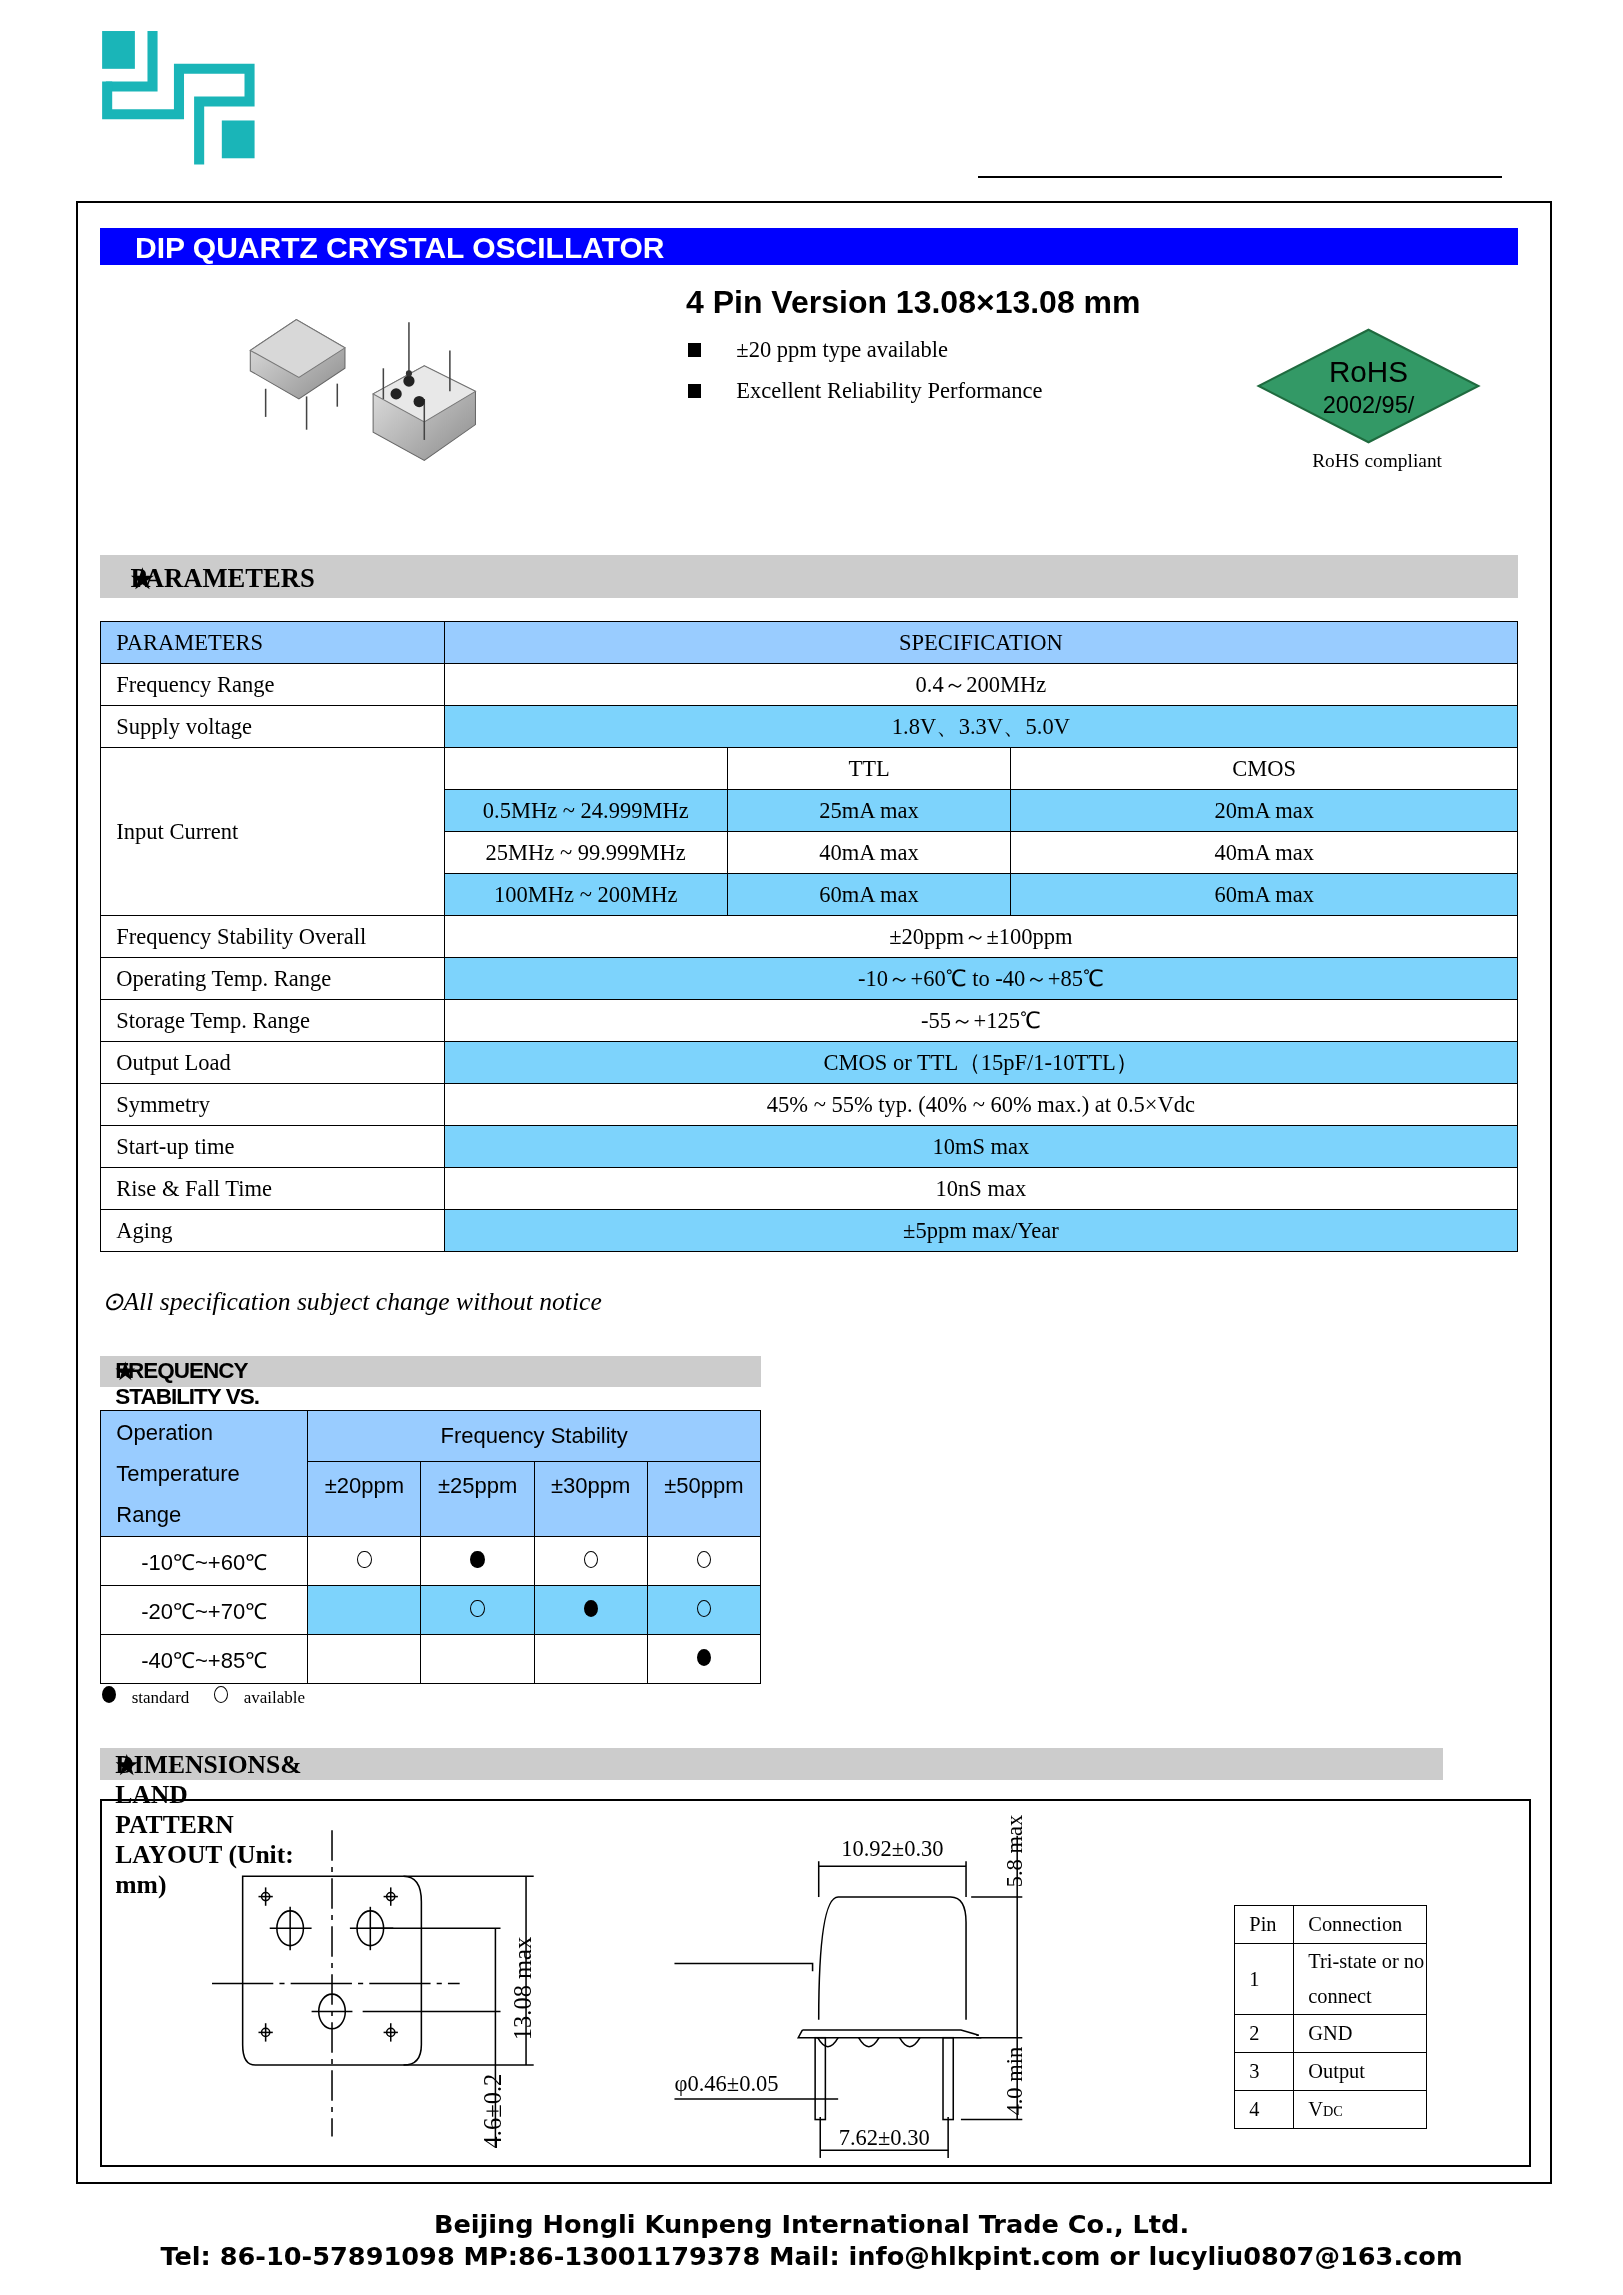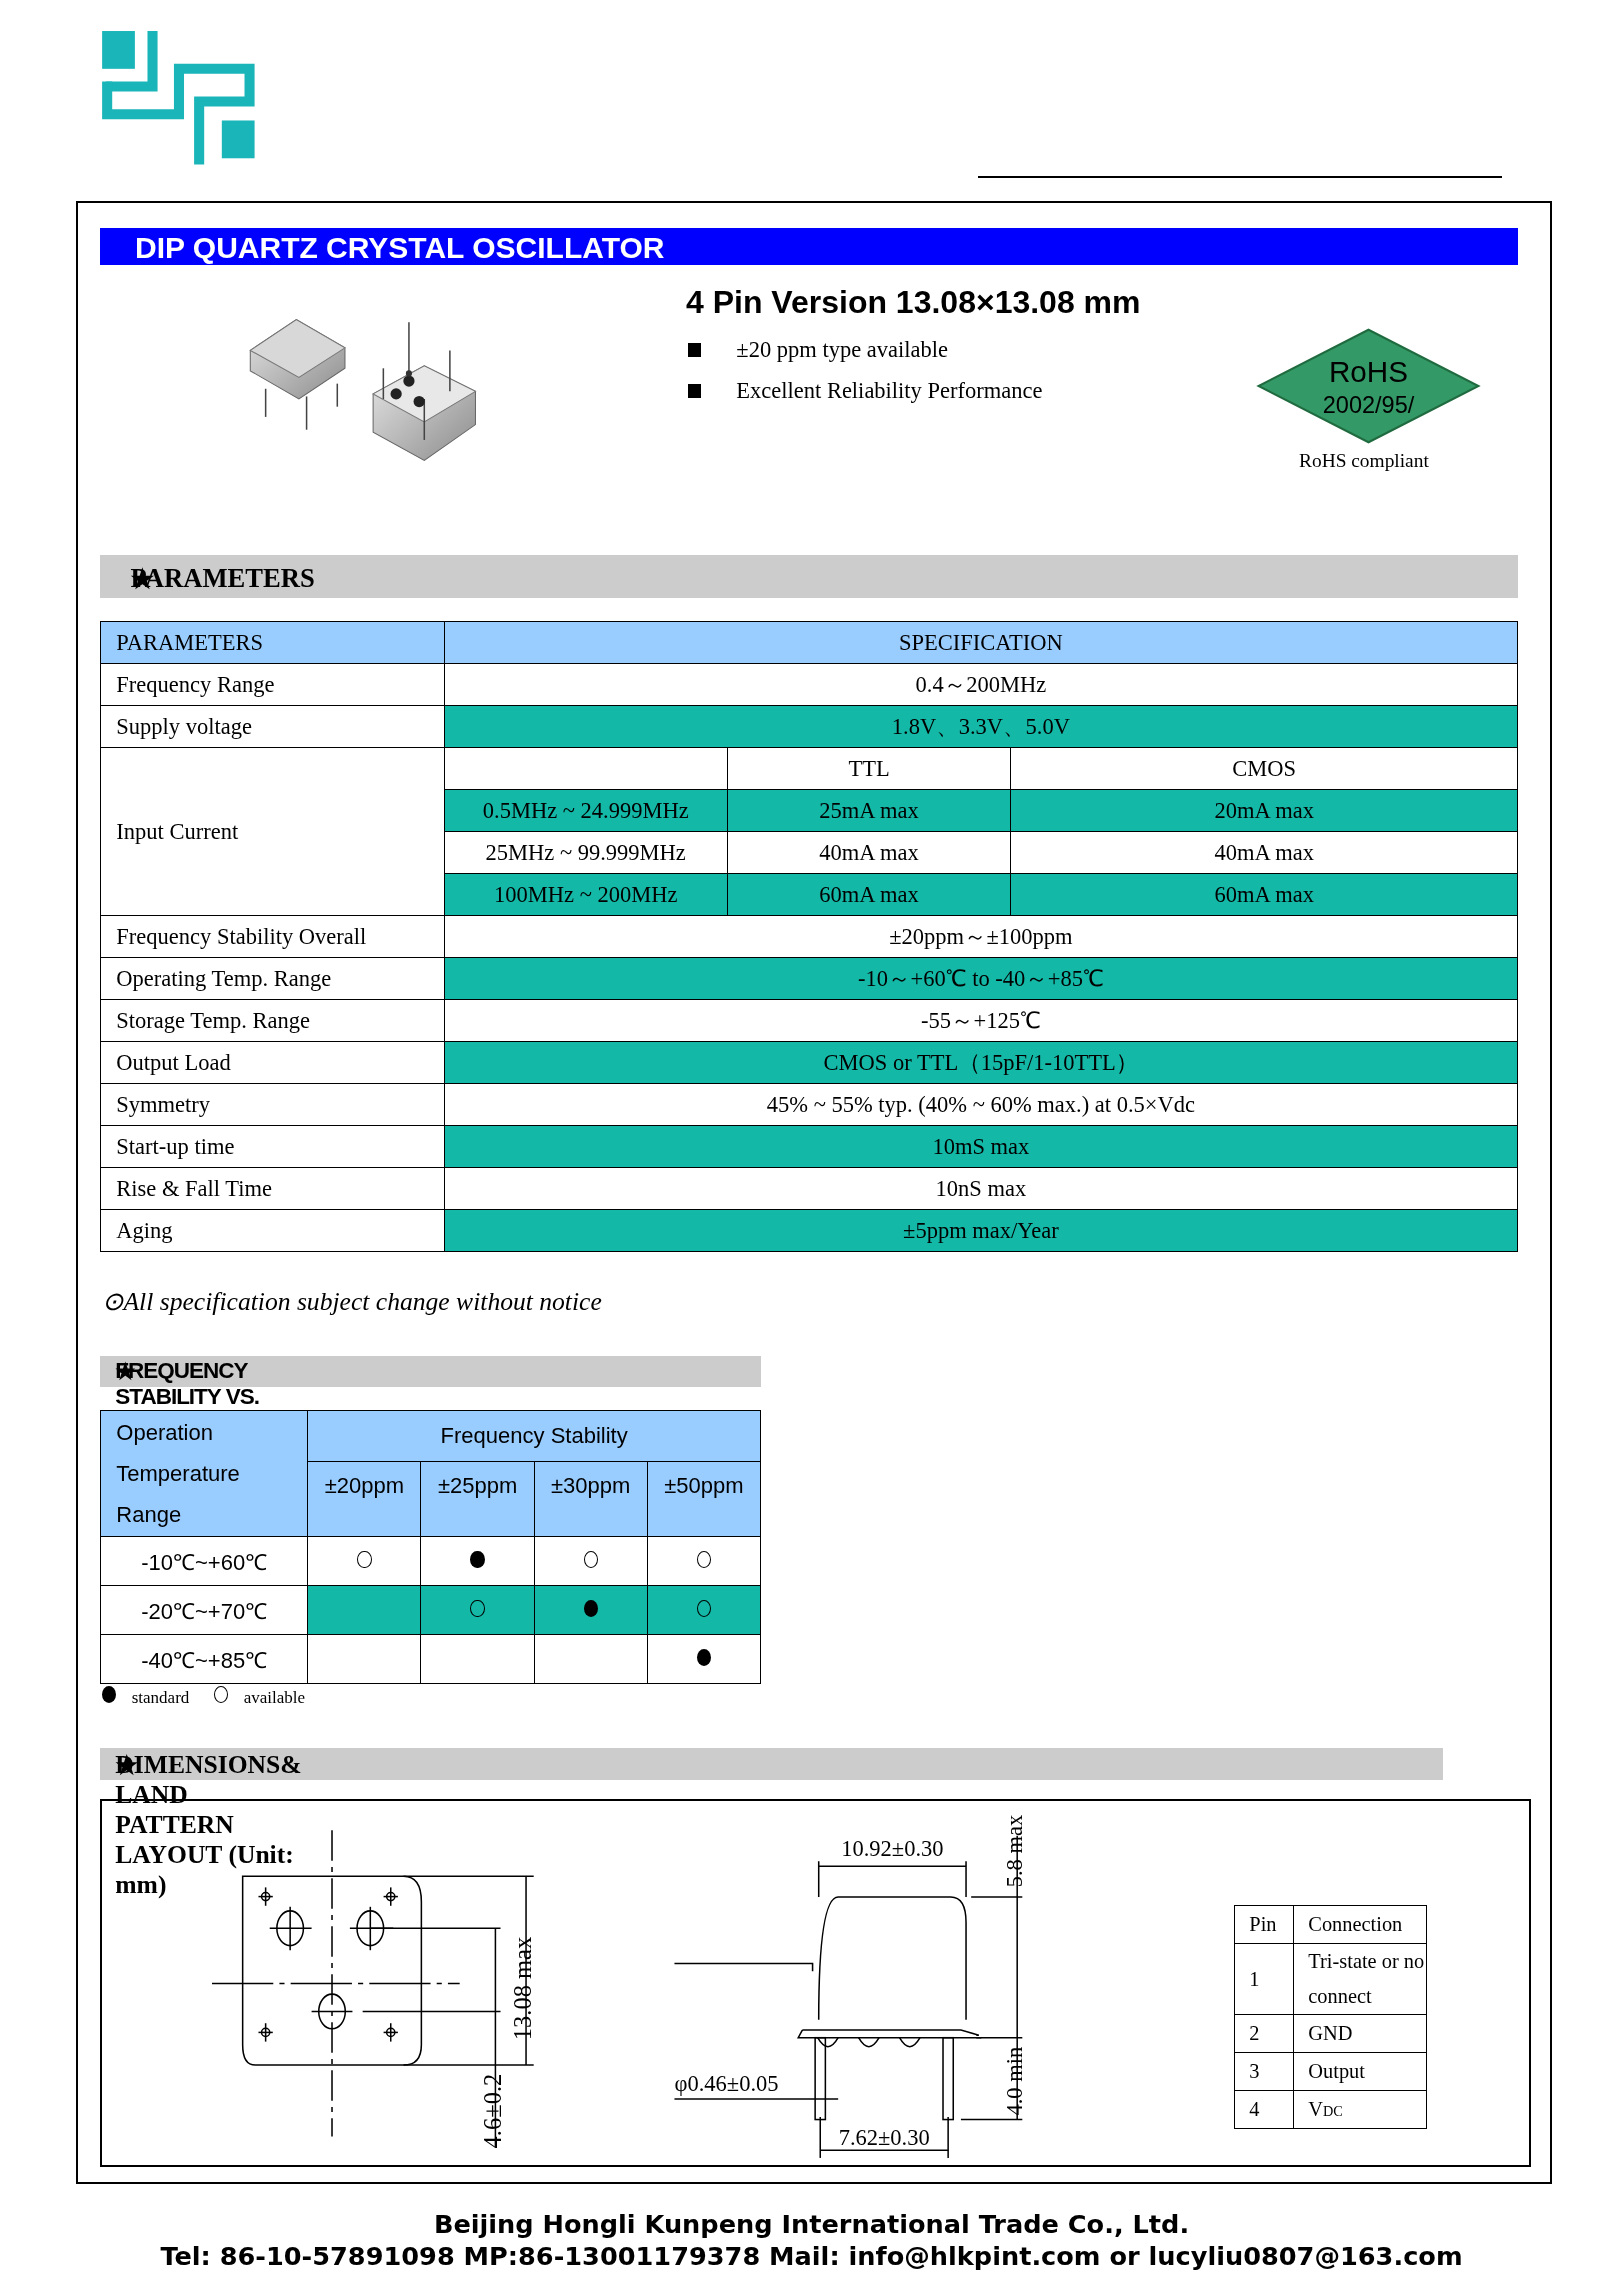--- a/index.html
+++ b/index.html
@@ -8,29 +8,29 @@
   .logo{left:87px;top:15.3px;width:189px;height:153px;}
   .hdr-line{left:978px;top:176px;width:524px;height:1.5px;background:#000;}
   .outer{left:76px;top:201px;width:1476px;height:1983px;border:2.6px solid #000;box-sizing:border-box;}
   .title-bar{left:100px;top:228px;width:1418px;height:37px;background:#0000ff;}
   .title-bar span{position:absolute;left:35px;top:3.1px;font-family:"Liberation Sans",sans-serif;font-weight:bold;font-size:30px;color:#fff;letter-spacing:0px;}
   .product-img{left:240px;top:312px;width:256px;height:174px;}
   .subtitle{left:686px;top:284px;font-family:"Liberation Sans",sans-serif;font-weight:bold;font-size:32px;}
   .bullet{left:688px;font-size:22.5px;display:flex;align-items:center;justify-content:space-between;}
   .bullet .sq{width:13.3px;height:13.3px;background:#000;display:inline-block;margin-right:35px;}
   .rohs{left:1256px;top:327px;width:225px;height:118px;}
-  .rohs-cap{left:1299px;top:450px;width:143px;text-align:left;font-size:19.4px;}
+  .rohs-cap{left:1299px;top:450px;width:143px;text-align:right;font-size:19.4px;}
   .sec-bar{background:#cccccc;}
   .sec-bar span{position:absolute;left:15.3px;font-weight:bold;}
   table{border-collapse:collapse;position:absolute;}
   .ptab{left:100px;top:621px;width:1418px;font-size:22.5px;}
   .ptab td{border:1.5px solid #000;height:41px;padding:0 0 0 15.3px;vertical-align:middle;}
   .ptab td.c{text-align:center;padding:0;}
   .ptab tr.head td{background:#99ccff;}
-  .cy{background:#14b8a6;}
+  .cy{background:#7dd3fc;}
   .footnote{left:102px;top:1286px;font-style:italic;font-size:25.6px;}
   .ftab{left:100px;top:1410px;width:661px;font-family:"Liberation Sans",sans-serif;font-size:22px;}
   .ftab td{border:1.5px solid #000;text-align:center;height:46px;}
   .ftab tr.h td{background:#99ccff;}
   .ftab td.opr{text-align:left;padding-left:15.3px;line-height:41px;}
   .legend{left:102px;top:1686px;font-size:17px;text-align:right;}
   .dim-box{left:100px;top:1799px;width:1431px;height:368px;border:2.6px solid #000;box-sizing:border-box;}
   .pintab{left:1234px;top:1905px;width:193px;font-family:Liberation Serif, serif;font-size:20.4px;}
   .pintab td{border:1.5px solid #000;padding:0 0 0 14.3px;height:37px;vertical-align:middle;}
   .footer1{left:0;width:1623px;top:2209px;text-align:center;font-family:"DejaVu Sans",sans-serif;font-weight:bold;font-size:25.6px;}

